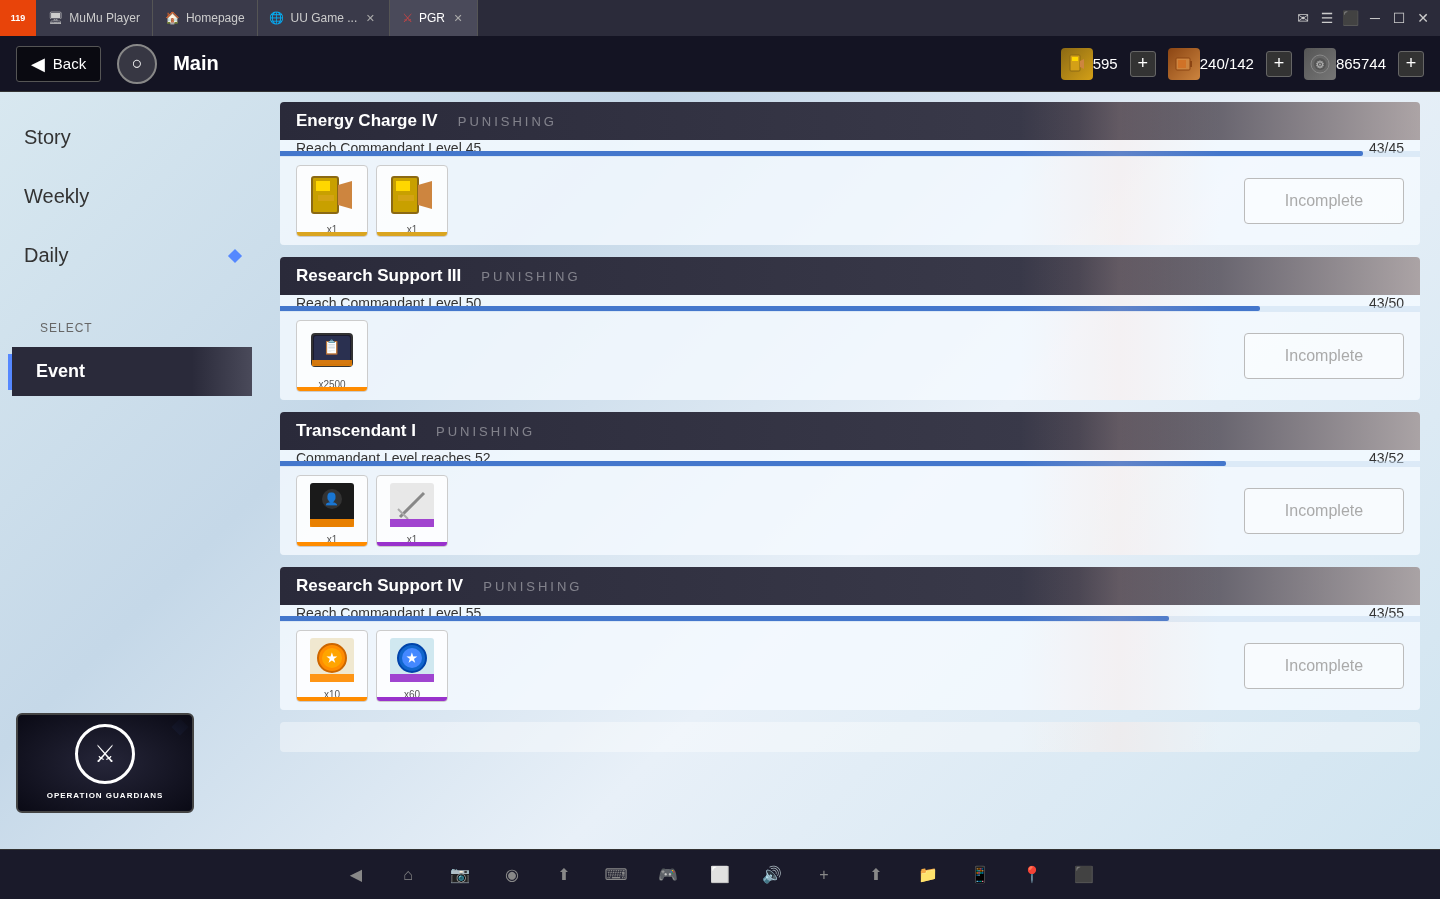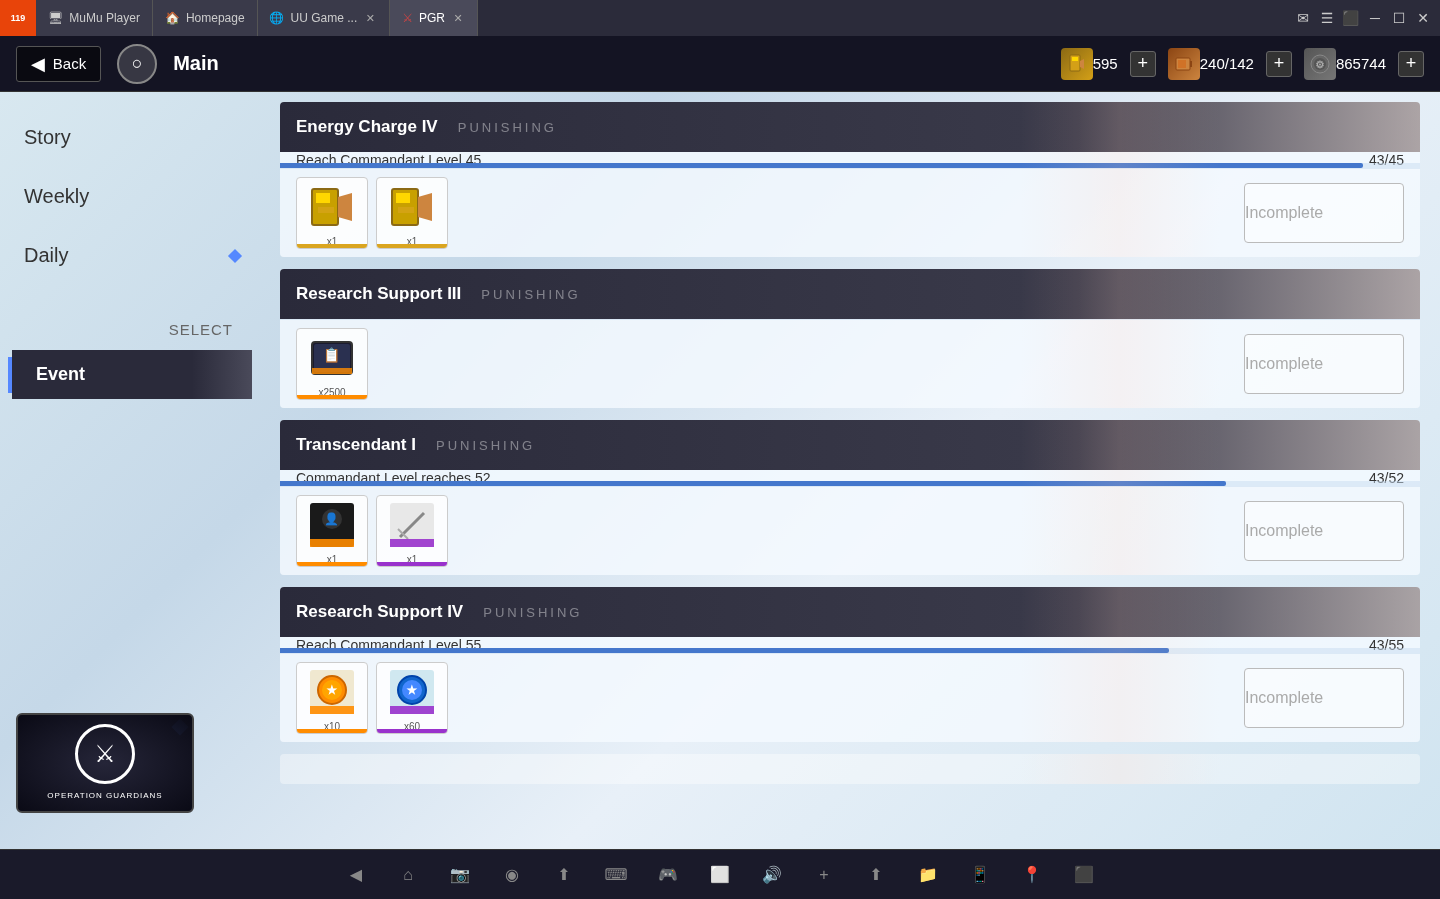--- a/index.html
+++ b/index.html
@@ -203,25 +203,24 @@
       position: absolute;
       right: 20px;
       top: 50%;
       transform: translateY(-50%);
       width: 10px;
       height: 10px;
       background: #5588ff;
       transform: translateY(-50%) rotate(45deg);
     }
     .select-label {
-      font-size: 15px;
+      font-size: 12px;
       color: #666;
-      padding: 4px 27px;
+      padding: 4px 40px;
       letter-spacing: 1px;
-      text-align: right;
     }
     .event-selected {
       background: #2a2a3a;
       color: white;
       padding: 14px 24px;
       font-size: 18px;
       font-weight: bold;
       margin: 0 16px;
       border-radius: 4px;
       position: relative;
@@ -284,21 +283,21 @@
       gap: 12px;
     }
     .quest-item {
       background: rgba(255,255,255,0.6);
       border-radius: 4px;
       overflow: hidden;
       position: relative;
     }
     .quest-header {
       background: linear-gradient(90deg, #2a2a3a 0%, #3a3a4a 70%, rgba(100,80,80,0.5) 100%);
-      padding: 15px 16px;
+      padding: 9px 16px;
       display: flex;
       align-items: center;
       gap: 12px;
     }
     .quest-title {
       color: white;
       font-size: 17px;
       font-weight: bold;
     }
     .punishing-label {
@@ -377,27 +376,28 @@
       right: 0;
       height: 4px;
     }
     .rarity-gold { background: #DAA520; }
     .rarity-orange { background: #FF8C00; }
     .rarity-purple { background: #9932CC; }
 
     .incomplete-btn {
       margin-left: auto;
       min-width: 160px;
-      height: 60px;
+      height: 46px;
       border: 1px solid #bbb;
       background: rgba(255,255,255,0.5);
       color: #aaa;
       font-size: 16px;
       display: flex;
       align-items: center;
+      justify-content: center;
       border-radius: 4px;
       cursor: pointer;
     }
 
     
     .quest-item::after {
       content: '';
       position: absolute;
       top: 0;
       right: 200px;
@@ -542,21 +542,21 @@
         <span>Event</span>
         <div style="position:absolute; right:0; top:0; bottom:0; width:60px; background:linear-gradient(90deg, #2a2a3a, #4a4a5a);"></div>
       </div>
     </div>
 
     <div style="flex:1;"></div>
 
     <div class="sidebar-banner">
       <div style="display:flex; flex-direction:column; align-items:center; gap:6px; z-index:2;">
         <div class="banner-circle">⚔</div>
-        <div style="font-size:8px; letter-spacing:1px; text-align:left; line-height:1.4;">OPERATION GUARDIANS</div>
+        <div style="font-size:8px; letter-spacing:1px; text-align:left; line-height:1.4;font-weight:bold;">OPERATION GUARDIANS</div>
       </div>
       <div class="banner-dot"></div>
       <div style="position:absolute; inset:0; background: radial-gradient(ellipse at center, rgba(40,40,60,0.8), #0a0a15); border-radius:4px; z-index:1;"></div>
     </div>
   </div>
 
   <div class="quest-list scrollbar-none">
 
     <div class="quest-item">
       <div class="quest-header">
@@ -600,20 +600,29 @@
         <div class="incomplete-btn">
           <span>Incomplete</span>
         </div>
       </div>
     </div>
 
     <div class="quest-item">
       <div class="quest-header">
         <span class="quest-title">Research Support III</span>
         <span class="punishing-label">PUNISHING</span>
+      </div>
+      <div style="position:relative;">
+        <div class="quest-body">
+          <span class="quest-desc">Reach Commandant Level 50</span>
+          <span class="progress-text">43/50</span>
+        </div>
+        <div class="progress-bar-container">
+          <div class="progress-bar-fill" style="width:86%;"></div>
+        </div>
       </div>
       <div class="quest-rewards">
         <div class="reward-box">
           <div class="reward-img">
             <svg width="48" height="48" viewBox="0 0 48 48">
                 <rect x="4" y="8" width="40" height="32" rx="3" fill="#1a1a2e" stroke="#333" stroke-width="2"></rect>
                 <rect x="6" y="10" width="36" height="28" rx="2" fill="#2a3050"></rect>
                 <text x="24" y="26" text-anchor="middle" fill="#AAF" font-size="14">📋</text>
                 <rect x="4" y="34" width="40" height="6" rx="0" fill="#FF8C00" opacity="0.8"></rect>
               </svg>

